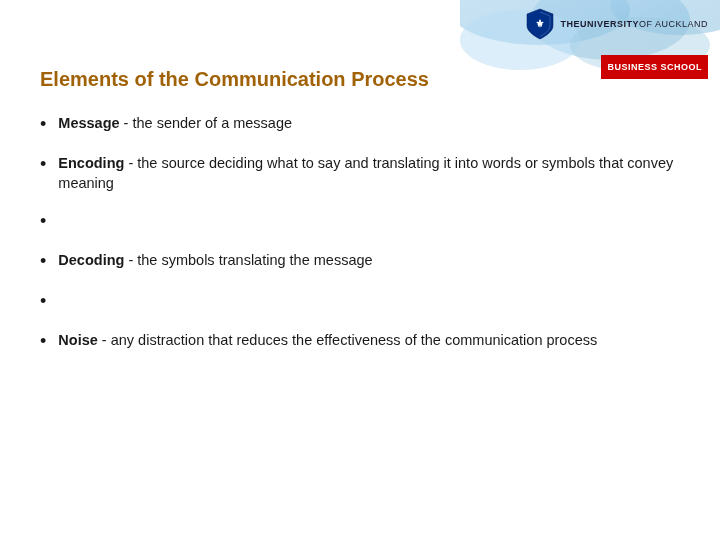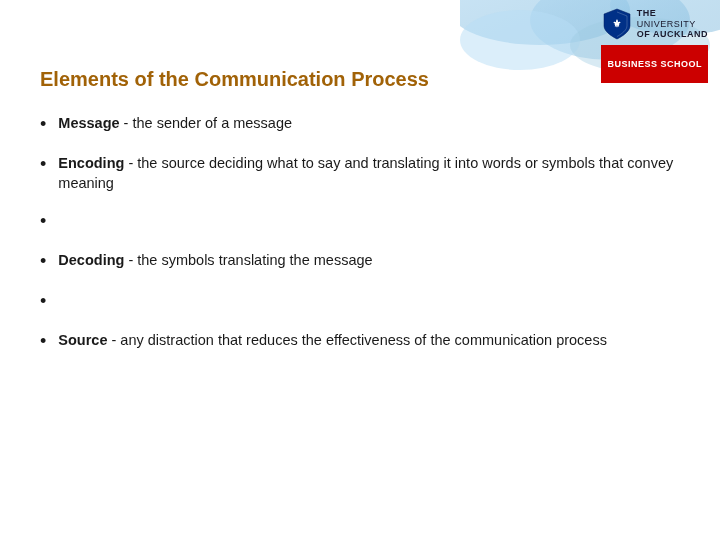--- a/index.html
+++ b/index.html
@@ -49,53 +49,54 @@
       margin-bottom: 2px;
     }
 
     .logo-shield {
       width: 28px;
       height: 32px;
     }
 
     .logo-text-block {
       display: flex;
-      flex-direction: column;
+      flex-direction: row;
       line-height: 1.15;
+      text-align: right;
     }
 
     .logo-the {
       font-size: 9px;
       font-weight: bold;
       color: #1a1a2e;
       letter-spacing: 0.5px;
     }
 
     .logo-university {
       font-size: 9px;
+      font-weight: bold;
+      color: #1a1a2e;
+      letter-spacing: 0.5px;
+    }
+
+    .logo-of-auckland {
+      font-size: 9px;
       font-weight: normal;
-      color: #1a1a2e;
-      letter-spacing: 0.5px;
-    }
-
-    .logo-of-auckland {
-      font-size: 9px;
-      font-weight: bold;
       color: #1a1a2e;
       letter-spacing: 0.5px;
     }
 
     .logo-business {
       background-color: #cc0000;
       color: white;
       font-size: 9px;
       font-weight: bold;
-      padding: 14px 6px;
-      letter-spacing: 0.5px;
-      margin-top: 3px;
+      padding: 7px 6px;
+      letter-spacing: 0.5px;
+      margin-top: 13px;
     }
 
     
     .content {
       position: absolute;
       top: 60px;
       left: 40px;
       right: 40px;
       bottom: 20px;
     }
@@ -210,17 +211,17 @@
       </span>
     </li>
 
     <li>
       <span class="bullet-dot">•</span>
     </li>
 
     <li>
       <span class="bullet-dot">•</span>
       <span class="bullet-text">
-        <span class="term">Source</span><span class="normal-text"> - any distraction that reduces the effectiveness of the communication process</span>
+        <span class="term">Noise</span><span class="normal-text"> - any distraction that reduces the effectiveness of the communication process</span>
       </span>
     </li>
   </ul>
 </div>
 
 </body></html>

